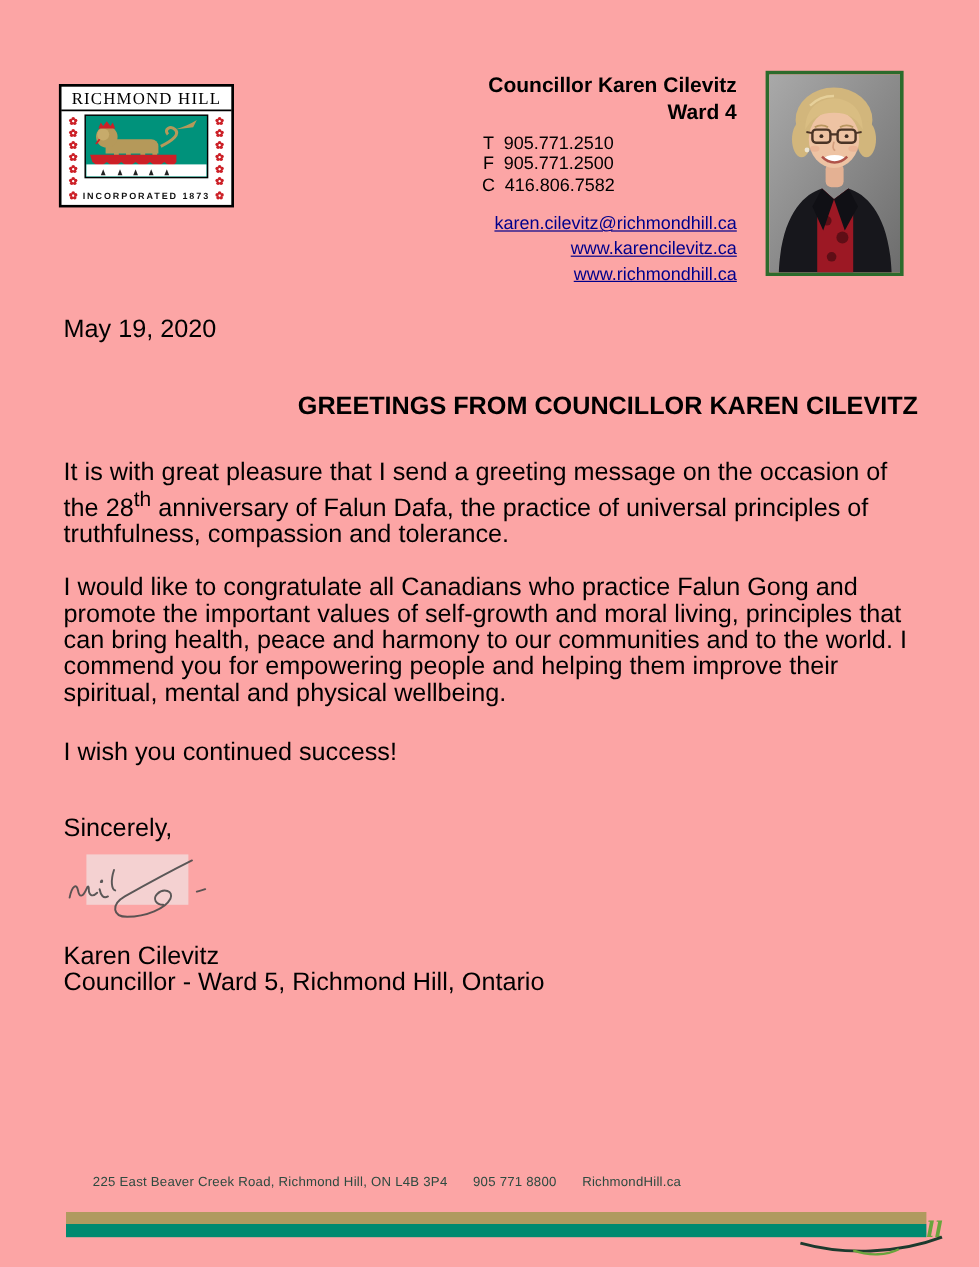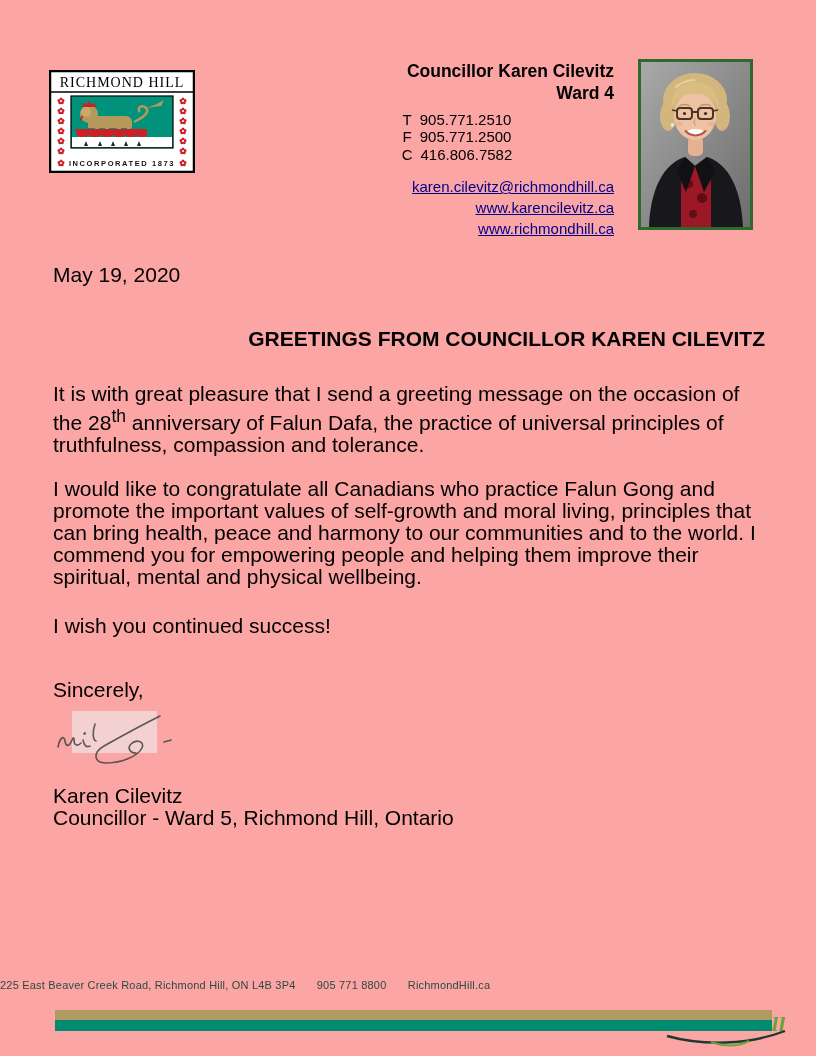--- a/index.html
+++ b/index.html
@@ -44,21 +44,21 @@
   .success { margin:27px 0 0 0; }
   .closing { margin:42px 0 0 0; }
   .sig-wrap { position:relative; height:78px; margin:6px 0 0 0; }
   .sig-wrap svg { position:absolute; left:-3px; top:2px; }
   .signer { margin:0; }
   .signer-title { margin:0; }
 
   
   .footer-line {
     position:absolute; left:0; top:979px; width:645px;
-    text-align:left; font-size:11px; color:#2e4a40;
+    text-align:center; font-size:11px; color:#2e4a40;
     letter-spacing:0.2px;
   }
   .footer-line .seg { margin-left:18px; }
   .footer-line .seg:first-child { margin-left:0; }
   .footer-script { position:absolute; left:653px; top:1000px; width:140px; height:48px; }
   .stripe-tan  { position:absolute; left:55px; top:1010px; width:717px; height:10px; background:#b09a5f; }
   .stripe-teal { position:absolute; left:55px; top:1020px; width:717px; height:11px; background:#008a70; }
 </style>
 </head>
 <body>

